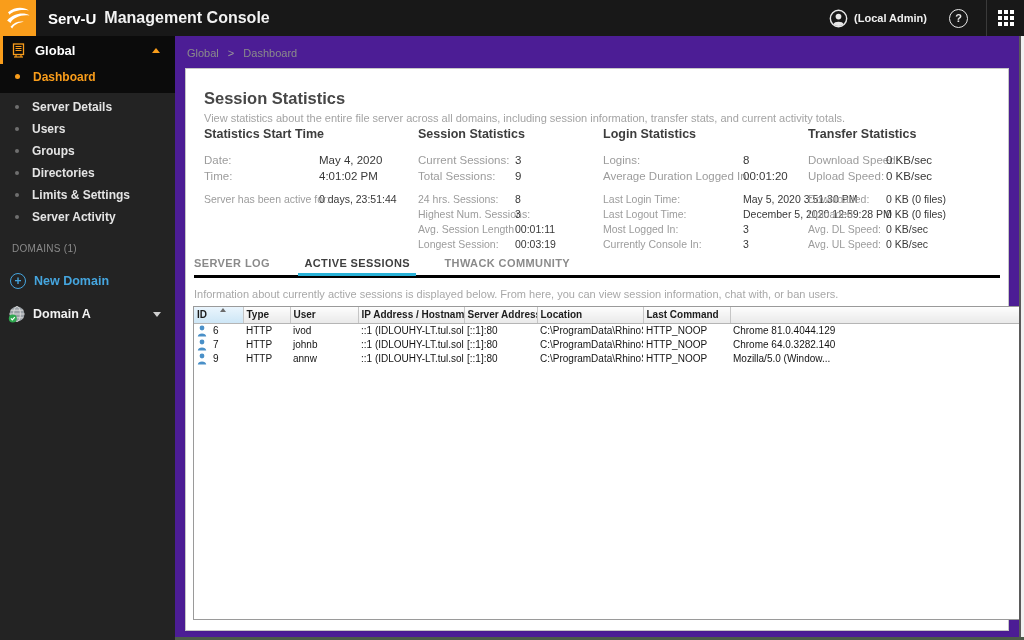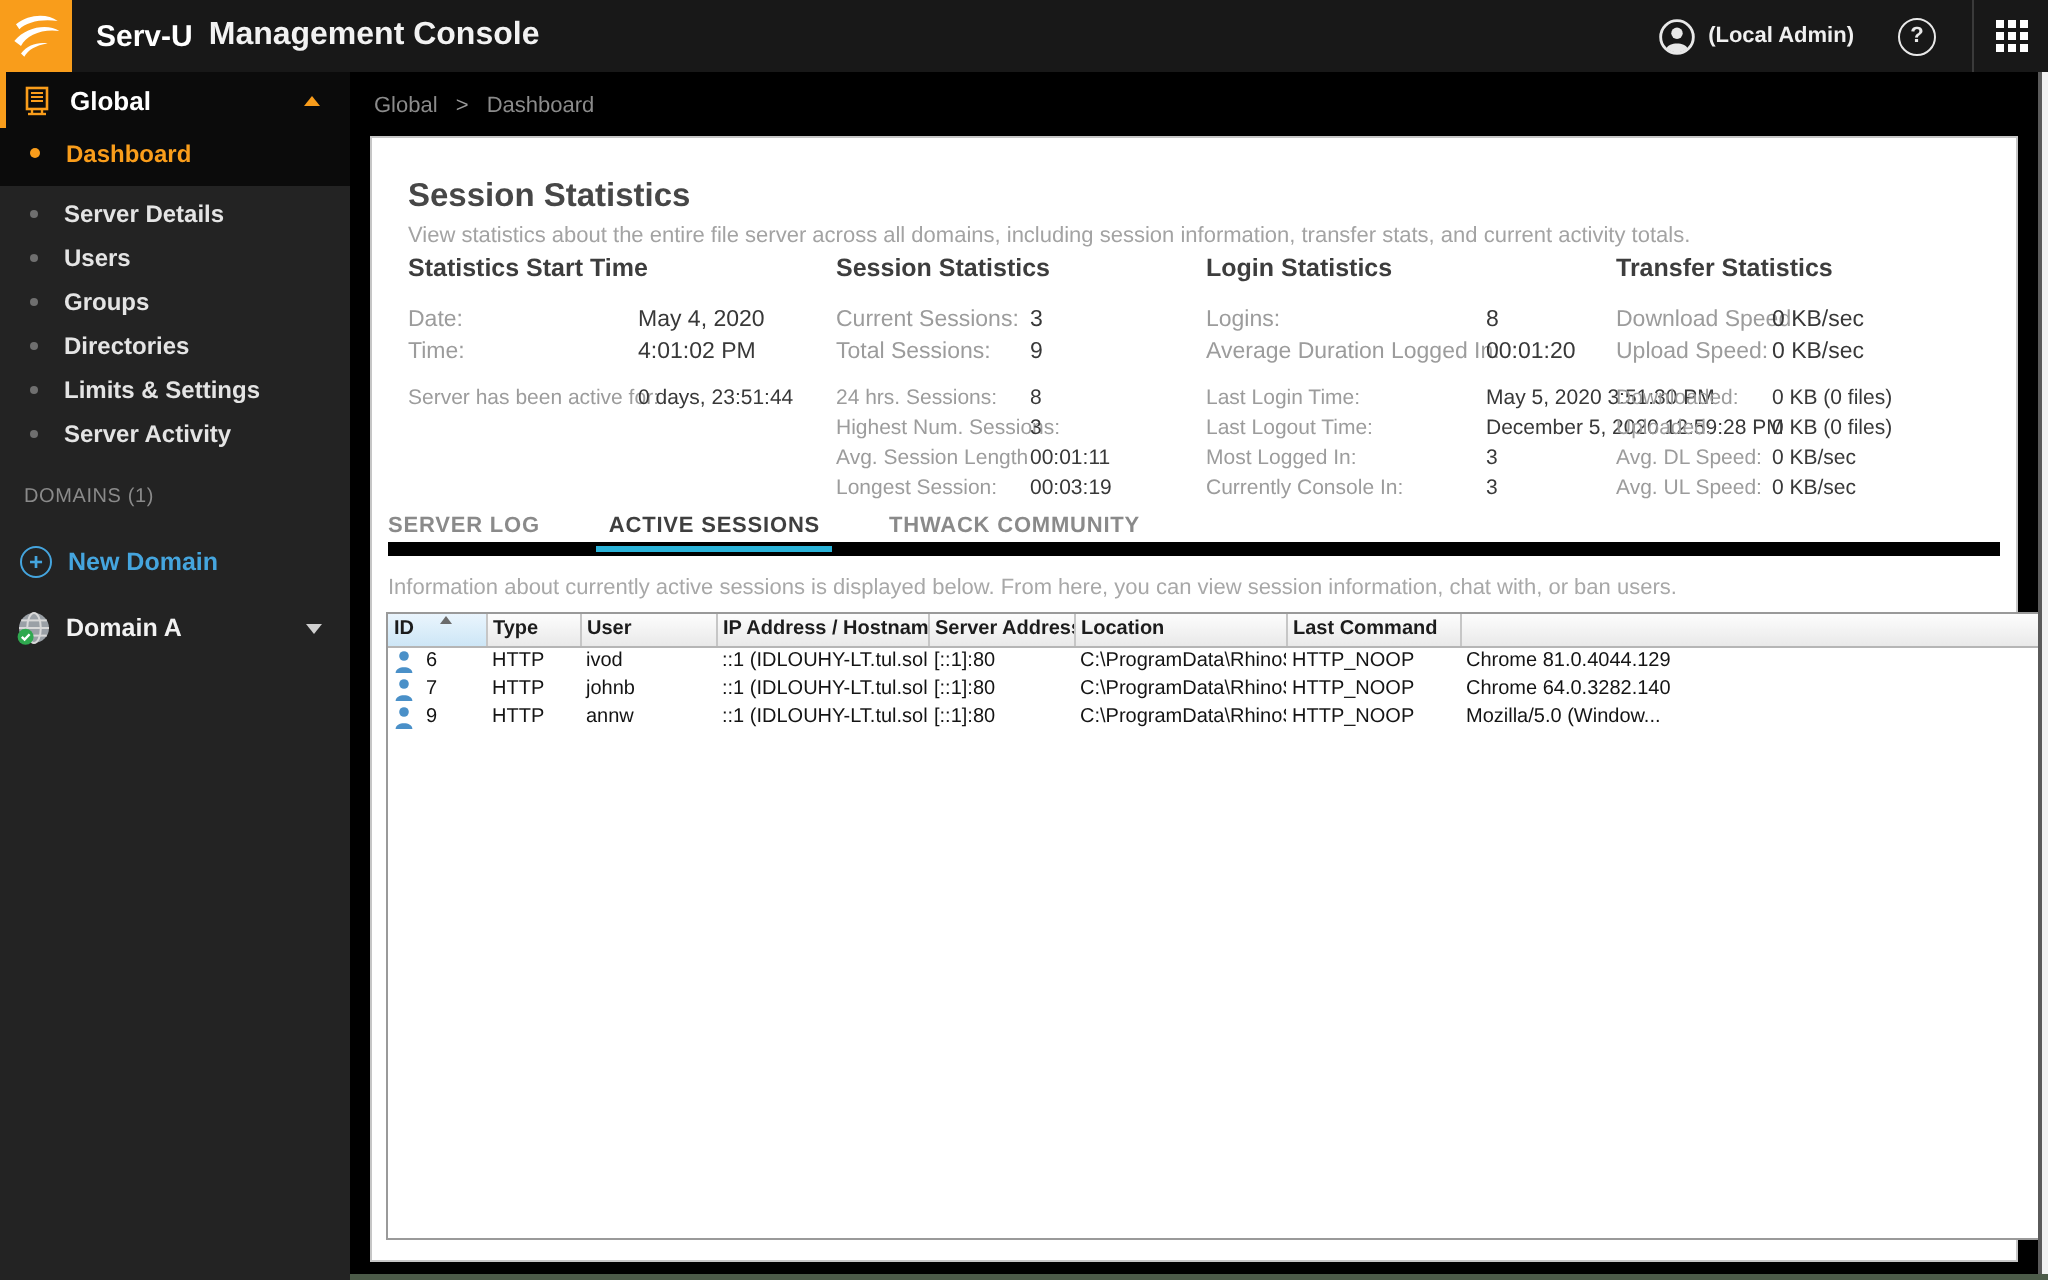--- a/index.html
+++ b/index.html
@@ -45,21 +45,21 @@
                 font-size:12.5px; font-weight:bold; cursor:pointer; }
   .plus-circle { width:16px; height:16px; border:1.5px solid #45a5de; border-radius:50%;
                  display:flex; align-items:center; justify-content:center; font-size:12px; margin-right:8px; }
   .domain-row { margin-top:13px; height:24px; display:flex; align-items:center; padding-left:8px;
                 color:#f2f2f2; font-size:12.5px; font-weight:bold; position:relative; cursor:pointer; }
   .globe-wrap { position:relative; width:18px; height:18px; margin-right:7px; }
   .caret-down { position:absolute; right:14px; width:0; height:0; border-left:4px solid transparent;
                 border-right:4px solid transparent; border-top:5px solid #cfcfcf; }
 
   
-  .main { position:absolute; top:36px; left:175px; width:849px; height:604px; background:#000000; }
+  .main { position:absolute; top:36px; left:175px; width:849px; height:604px; background:#4c1d95; }
   .breadcrumb { position:absolute; left:12px; top:11px; font-size:11px; color:#8b8b8b; }
   .breadcrumb .bc-link { cursor:pointer; }
   .breadcrumb .bc-sep { margin:0 6px; color:#9a9a9a; }
   .vscroll { position:absolute; top:0; right:0; width:5px; height:601px; background:#f1f1f1;
              border-left:2px solid #5a5a5a; cursor:pointer; }
   .bottom-strip { position:absolute; left:0; bottom:0; width:849px; height:3px; background:#4c5b49; }
 
   
   .panel { position:absolute; left:10px; top:32px; width:824px; height:563px; background:#ffffff;
            border:1px solid #c6c6c6; box-shadow:0 1px 2px rgba(0,0,0,.07); }
@@ -69,21 +69,21 @@
   .stat-col { position:absolute; top:58px; white-space:nowrap; }
   .c1 { left:18px; }  .c2 { left:232px; }  .c3 { left:417px; }  .c4 { left:622px; }
   .stat-hdr { font-size:12.5px; font-weight:bold; color:#3d3d3d; margin-bottom:11px; }
   .srow { font-size:11.5px; line-height:16px; }
   .srow .lbl { display:inline-block; color:#9c9c9c; }
   .srow .val { color:#383838; }
   .sub { margin-top:8px; }
   .sub .srow { font-size:10.5px; line-height:15px; }
   .c1 .lbl { width:115px; } .c2 .lbl { width:97px; } .c3 .lbl { width:140px; } .c4 .lbl { width:78px; }
 
-  .tabs { position:absolute; left:8px; top:182px; width:806px; height:27px; border-bottom:7px solid #000000; }
+  .tabs { position:absolute; left:8px; top:182px; width:806px; height:27px; border-bottom:3px solid #000000; }
   .tab { position:relative; display:inline-block; margin-right:30px; font-size:11px; font-weight:bold;
          letter-spacing:.4px; color:#8a8a8a; line-height:24px; cursor:pointer; }
   .tab.active { color:#3f3f3f; }
   .tab.active::after { content:""; position:absolute; left:-6px; right:-6px; bottom:-1px; height:3px; background:#29b2d8; }
   .tab-info { position:absolute; left:8px; top:219px; font-size:11px; color:#a8a8a8; }
 
   .table-box { position:absolute; left:7px; top:237px; width:976px; height:314px; background:#fff;
                border:1px solid #9a9a9a; overflow:hidden; }
   table.sess { border-collapse:collapse; width:100%; table-layout:fixed; }
   table.sess th { position:relative; background:linear-gradient(#fdfdfd,#e9e9e9); border-right:1px solid #c6c6c6;

